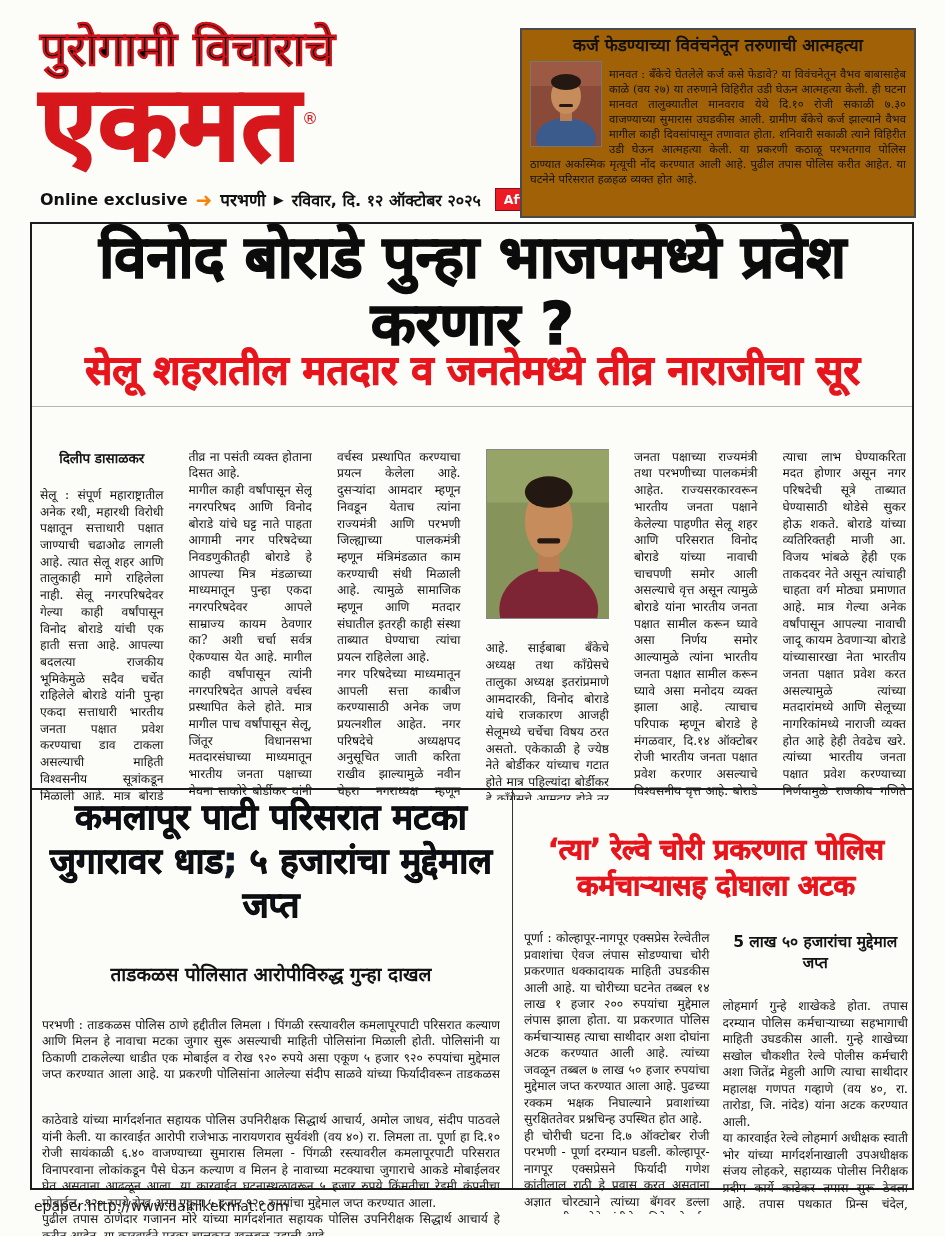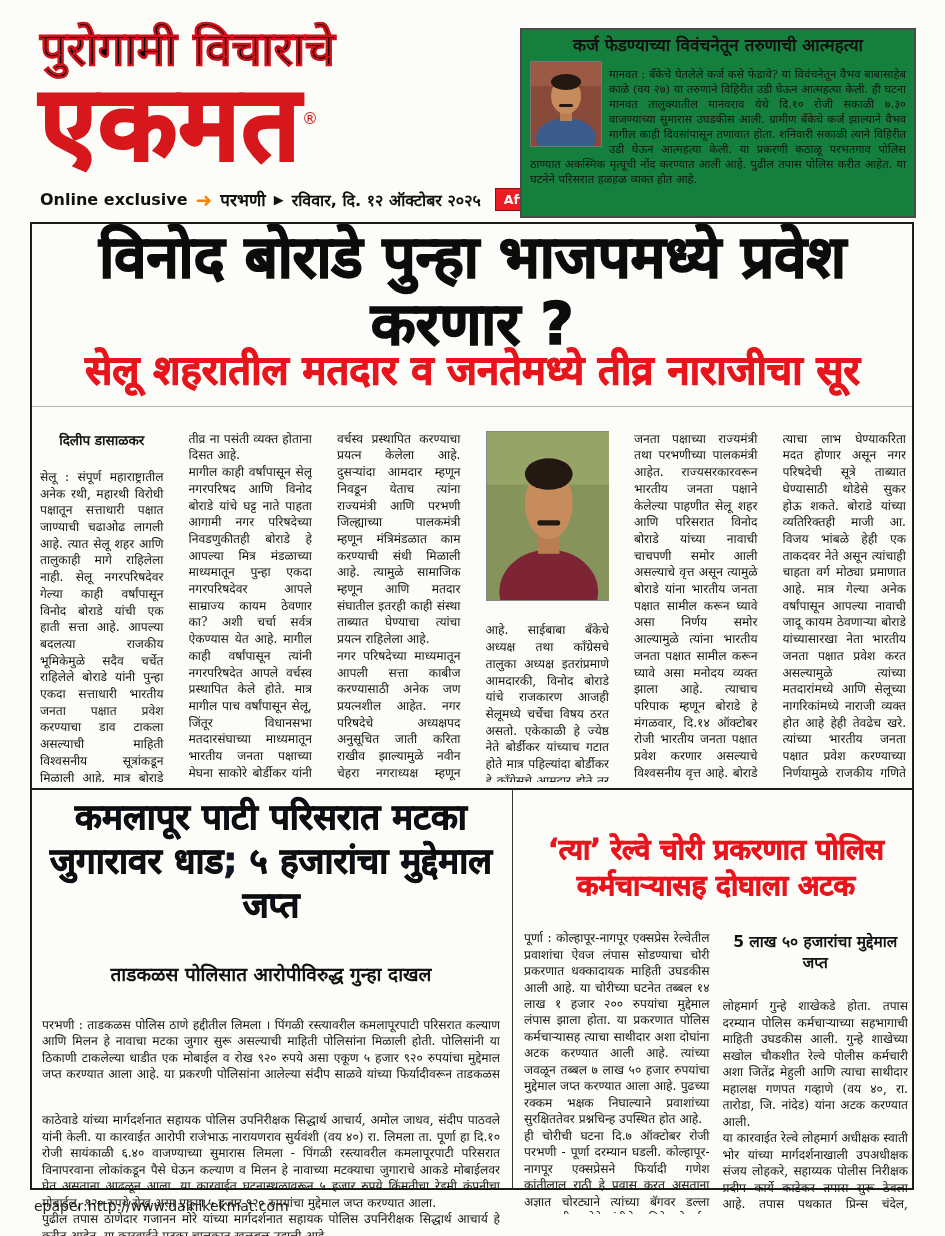--- a/index.html
+++ b/index.html
@@ -14,31 +14,31 @@
   .paper-title{font-size:102px;font-weight:bold;color:#d6171c;line-height:1.0;-webkit-text-stroke:3px #d6171c;letter-spacing:2px;}
   .reg{font-size:16px;vertical-align:super;-webkit-text-stroke:0;font-weight:normal;color:#d6171c;}
   .dateline{position:absolute;left:40px;top:188px;display:flex;align-items:center;gap:8px;white-space:nowrap;}
   .online-ex{font-size:16px;font-weight:bold;color:#111;}
   .arrow-ic{font-size:20px;color:#f5820b;font-weight:bold;line-height:1;}
   .edition{font-size:17px;font-weight:bold;}
   .pointer{font-size:13px;color:#111;}
   .date-text{font-size:16px;font-weight:bold;}
   .badge{background:#ed1c24;color:#fff;font-size:12.5px;font-weight:bold;padding:3px 8px;border:1px solid #8d0d13;margin-left:6px;}
   
-  .top-article{position:absolute;left:520px;top:28px;width:396px;height:190px;border:2px solid #4a4a4a;background:#15803d;padding:5px 8px;box-sizing:border-box;}
+  .top-article{position:absolute;left:520px;top:28px;width:396px;height:190px;border:2px solid #4a4a4a;background:#a16207;padding:5px 8px;box-sizing:border-box;}
   .top-article .ta-head{font-size:17px;font-weight:bold;text-align:center;margin:0 0 4px 0;line-height:1.2;}
   .ta-photo{float:left;width:70px;height:84px;margin:2px 7px 2px 0;border:1px solid #777;}
   .ta-body{font-size:11.3px;line-height:1.33;text-align:justify;color:#141414;font-family:"DejaVu Serif",serif;}
   
   .frame{position:absolute;left:30px;top:222px;width:884px;height:968px;border:2px solid #1c1c1c;box-sizing:border-box;}
   
   .lead-headline{position:absolute;left:40px;top:224px;width:865px;text-align:center;font-size:58px;font-weight:bold;color:#0c0c0c;line-height:1.15;-webkit-text-stroke:1.5px #0c0c0c;}
   .lead-subhead{position:absolute;left:40px;top:347px;width:865px;text-align:center;font-size:40px;font-weight:bold;color:#e8151c;line-height:1.15;-webkit-text-stroke:1px #e8151c;}
   .subhead-rule{position:absolute;left:32px;top:406px;width:880px;border-top:1px solid #b5b5b5;}
-  .lead-body{position:absolute;left:40px;top:414px;width:866px;height:368px;display:flex;gap:25px;overflow:hidden;}
+  .lead-body{position:absolute;left:40px;top:432px;width:866px;height:368px;display:flex;gap:25px;overflow:hidden;}
   .lead-col{flex:1;font-size:12.2px;line-height:1.37;text-align:justify;color:#131313;white-space:pre-line;overflow:hidden;font-family:"DejaVu Serif",serif;}
   .byline{font-weight:bold;text-align:center;font-size:13.5px;margin-bottom:3px;font-family:"DejaVu Sans",sans-serif;}
   .lead-photo{width:100%;height:168px;margin-bottom:5px;border:1px solid #888;display:block;}
   
   .rule-h{position:absolute;left:30px;top:788px;width:884px;border-top:2px solid #1c1c1c;}
   .rule-v{position:absolute;left:512px;top:790px;height:398px;border-left:1.5px solid #333;}
   .bl{position:absolute;left:42px;top:796px;width:458px;}
   .bl-headline{text-align:center;font-size:35px;font-weight:bold;color:#0f172a;line-height:1.25;-webkit-text-stroke:0.8px #0c0c0c;}
   .bl-cols{display:flex;gap:13px;margin-top:8px;height:308px;overflow:hidden;flex-direction:column;}
   .col-txt{flex:1;font-size:12.2px;line-height:1.35;text-align:justify;white-space:pre-line;overflow:hidden;color:#131313;font-family:"DejaVu Serif",serif;}

